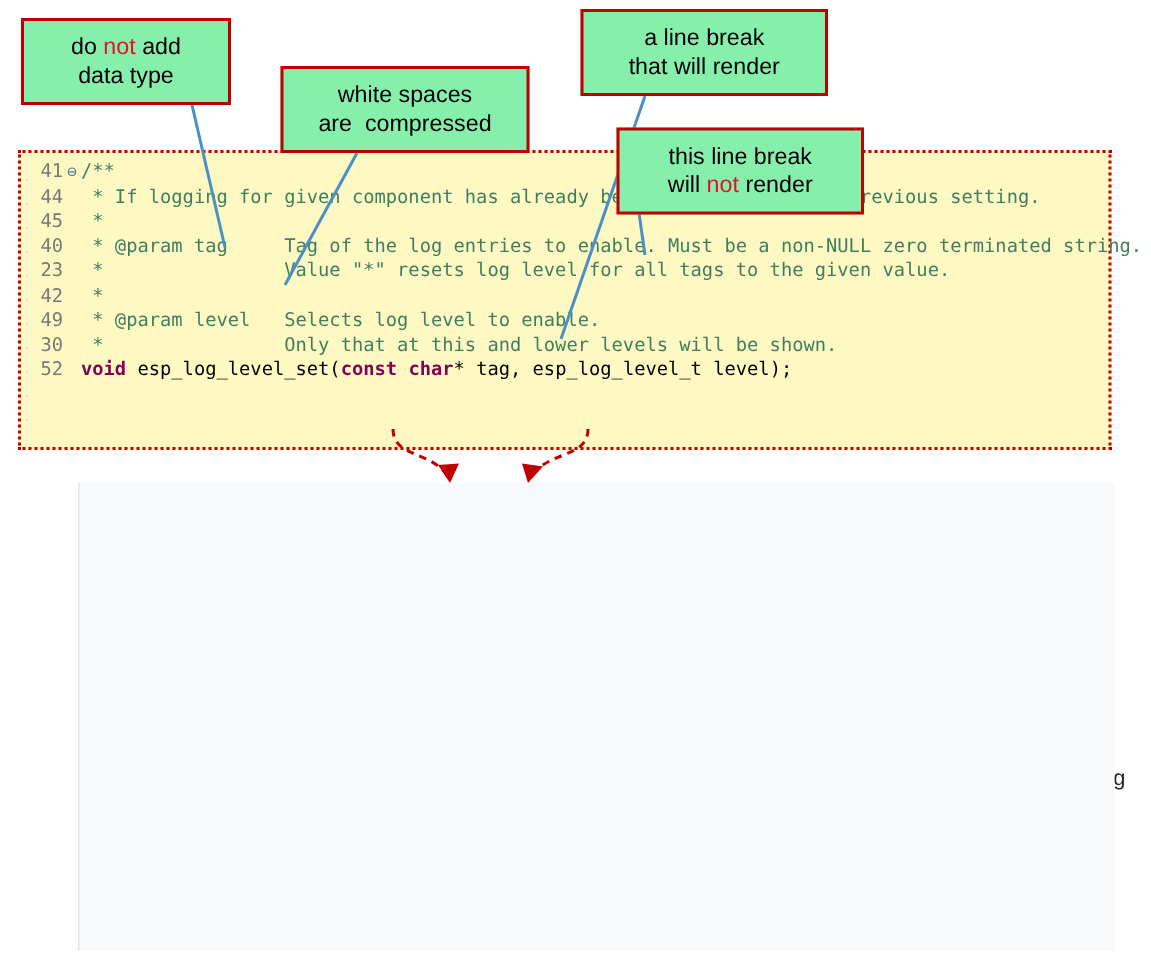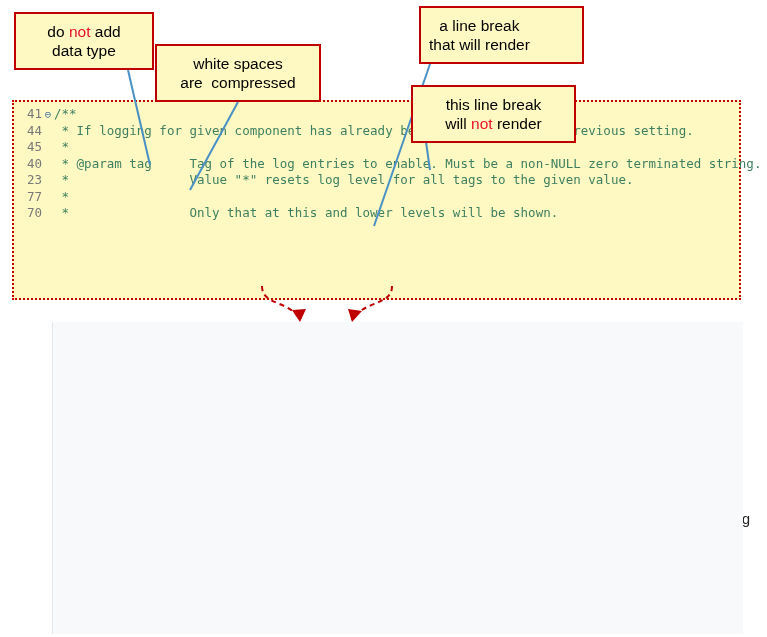--- a/index.html
+++ b/index.html
@@ -8,34 +8,34 @@
     background:#ffffff;
     font-family:"Liberation Sans", sans-serif;
     position:relative;
     overflow:hidden;
   }
 
   
   .callout{
     position:absolute;
     border:2px solid #c00000;
-    background:#fef9c3;
+    background:#86efac;
     color:#000000;
     font-size:15.5px;
     line-height:1.25;
     text-align:center;
     padding:6px 8px;
     box-sizing:border-box;
     z-index:6;
   }
   .callout .red{color:#e8112d;}
 
   #callout-datatype{left:14px;top:12px;width:140px;height:58px;display:flex;align-items:center;justify-content:center;}
-  #callout-ws{left:155px;top:44px;width:166px;height:58px;display:flex;align-items:center;justify-content:center;}
-  #callout-break-render{left:419px;top:6px;width:165px;height:58px;display:flex;align-items:center;justify-content:flex-start;}
+  #callout-ws{left:187px;top:44px;width:166px;height:58px;display:flex;align-items:center;justify-content:center;}
+  #callout-break-render{left:387px;top:6px;width:165px;height:58px;display:flex;align-items:center;justify-content:center;}
   #callout-break-norender{left:411px;top:85px;width:165px;height:58px;display:flex;align-items:center;justify-content:center;}
 
   
   #code-block{
     position:absolute;
     left:12px;top:100px;width:729px;height:200px;
     border:2px dotted #c00000;
     background:#fef9c3;
     box-sizing:border-box;
     padding:4px 2px 4px 2px;
@@ -178,26 +178,28 @@
 
 
   <div class="code-line"><span class="ln">44</span><span class="fold"></span><span class="cmt"> * If logging for given component has already been enabled, changes previous setting.</span></div>
 
   <div class="code-line"><span class="ln">45</span><span class="fold"></span><span class="cmt"> *</span></div>
 
   <div class="code-line"><span class="ln">40</span><span class="fold"></span><span class="cmt"> * @param tag     Tag of the log entries to enable. Must be a non-NULL zero terminated string.</span></div>
 
   <div class="code-line"><span class="ln">23</span><span class="fold"></span><span class="cmt"> *                Value "*" resets log level for all tags to the given value.</span></div>
 
-  <div class="code-line"><span class="ln">77</span><span class="fold"></span><span class="cmt"> *</span></div>
-
-
-  <div class="code-line"><span class="ln">70</span><span class="fold"></span><span class="cmt"> *                Only that at this and lower levels will be shown.</span></div>
-
-
+  <div class="code-line"><span class="ln">42</span><span class="fold"></span><span class="cmt"> *</span></div>
+
+  <div class="code-line"><span class="ln">49</span><span class="fold"></span><span class="cmt"> * @param level   Selects log level to enable.</span></div>
+
+  <div class="code-line"><span class="ln">30</span><span class="fold"></span><span class="cmt"> *                Only that at this and lower levels will be shown.</span></div>
+
+
+  <div class="code-line"><span class="ln">52</span><span class="fold"></span><span class="kw">void</span><span class="plain"> esp_log_level_set(</span><span class="kw">const char</span><span class="plain">* tag, esp_log_level_t level);</span></div>
 
 </div>
 
 <div id="doc-panel"></div>
 
 <div id="doc-signature"><span class="sig-kw">void </span><span class="sig-name">esp_log_level_set</span><span class="sig-kw">(</span><span class="sig-it">const</span><span class="sig-kw"> char *</span><span class="sig-it">tag</span><span class="sig-kw">, </span><span class="sig-kw">esp_log_level_t </span><span class="sig-it">level</span><span class="sig-kw">)</span></div>
 
 <div class="doc-para" id="doc-p1">Set log level for given tag.</div>
 <div class="doc-para" id="doc-p2">If logging for given component has already been enabled, changes previous setting.</div>
 

